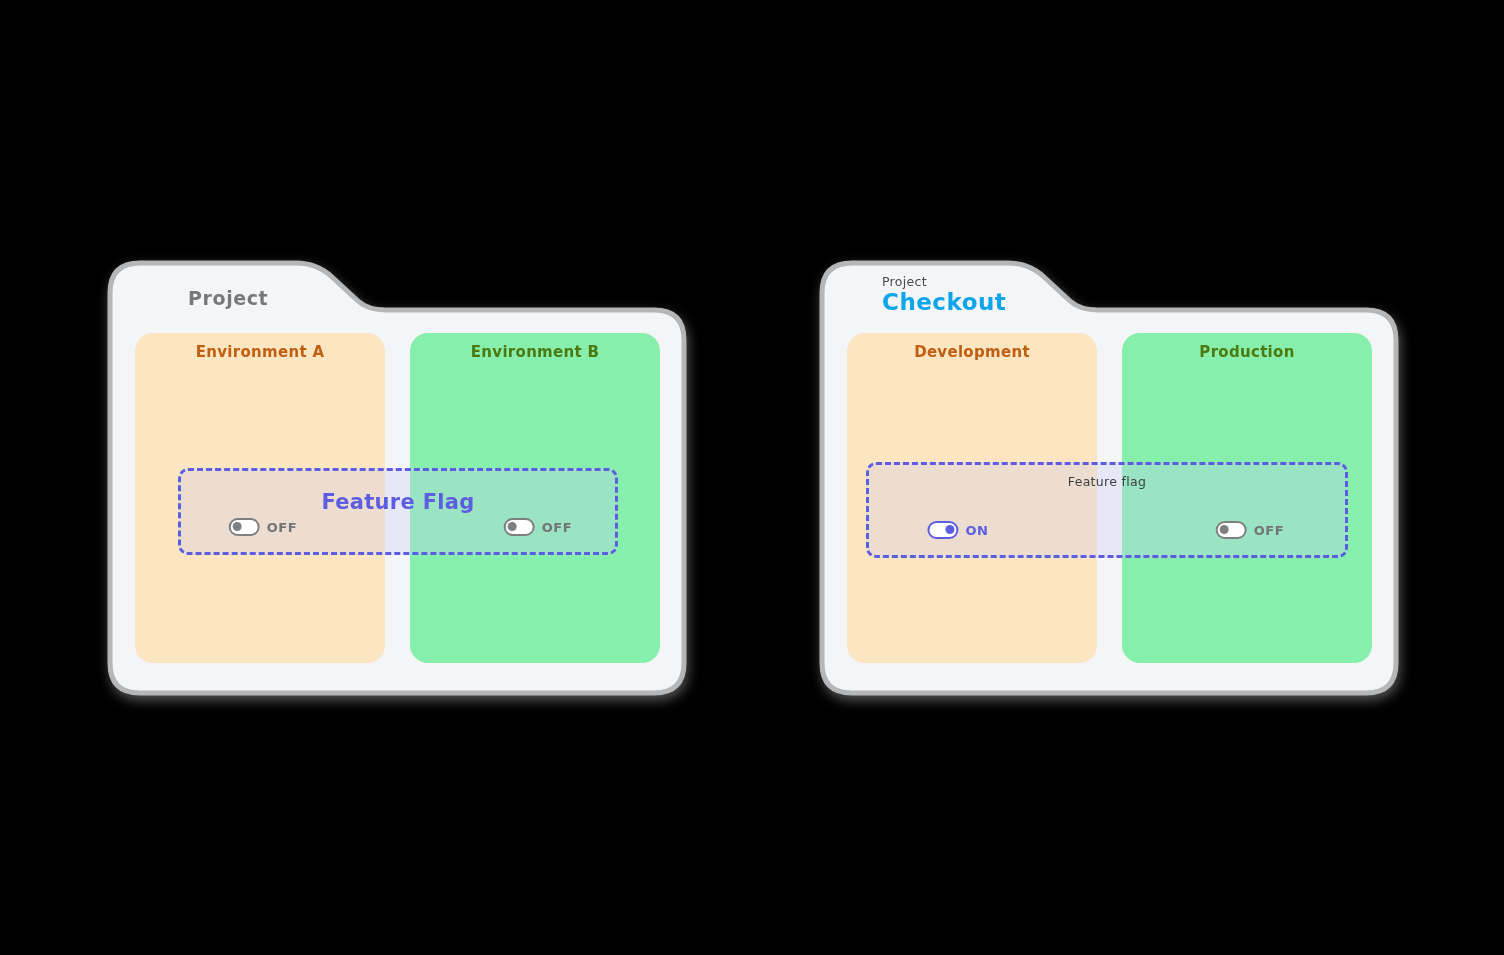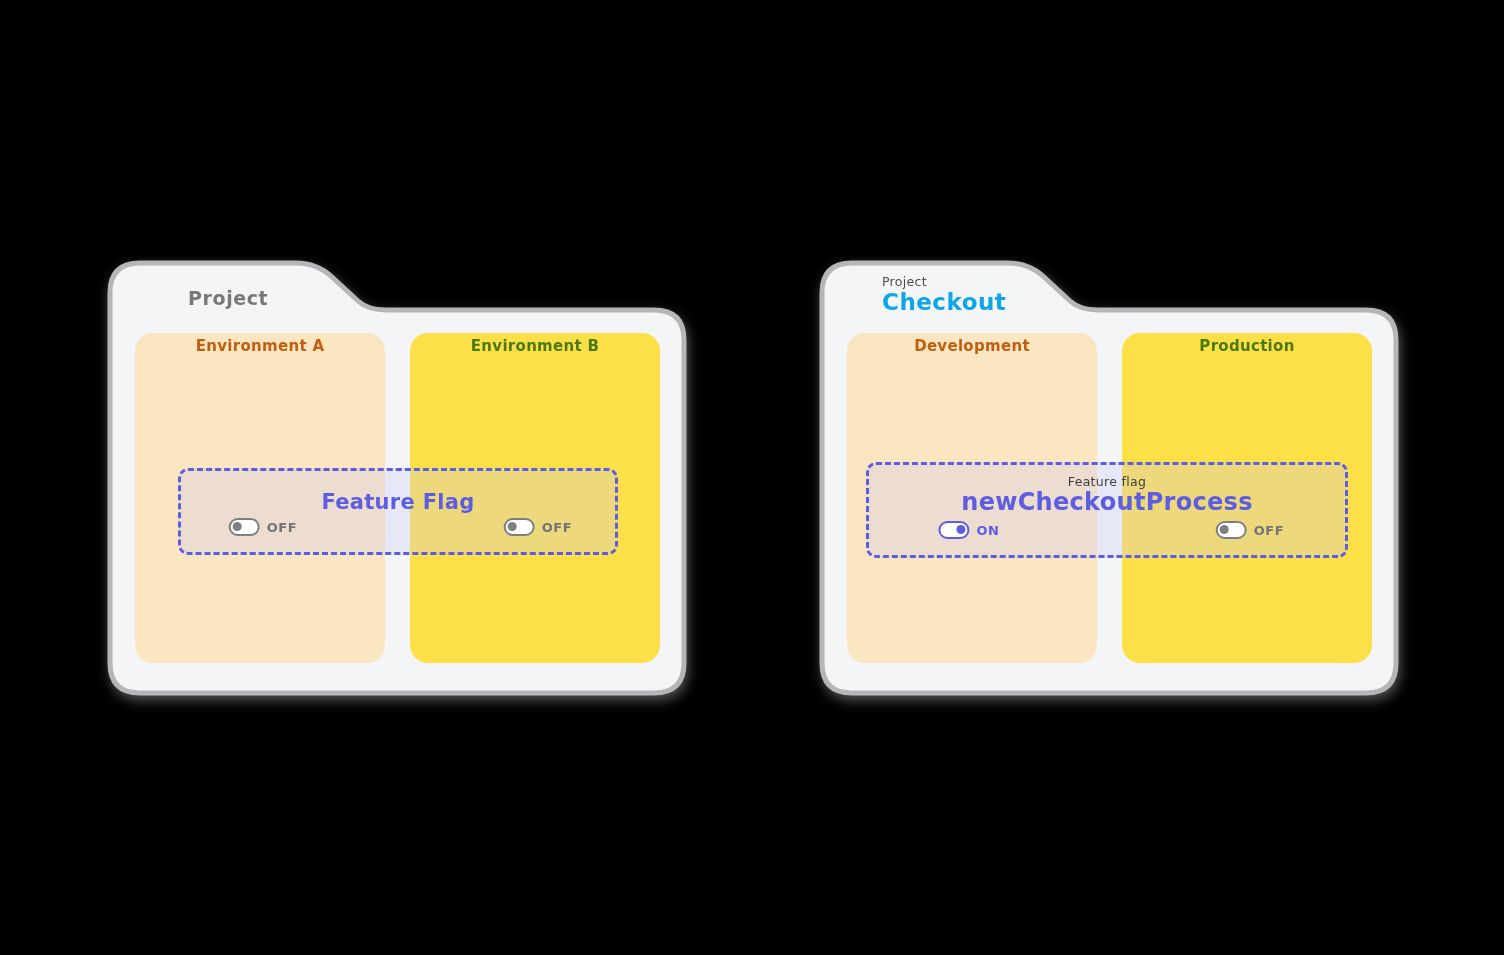--- a/index.html
+++ b/index.html
@@ -34,23 +34,23 @@
     position:absolute;left:60px;top:26px;
     font-size:23px;font-weight:700;color:#0ea5e9;letter-spacing:.5px;
   }
 
   
   .panel{
     position:absolute;top:70px;width:250px;height:330px;
     border-radius:18px;
   }
   .panel.theme-orange{background:#fce5c1;}
-  .panel.theme-green{background:#fde047;}
+  .panel.theme-green{background:#86efac;}
   .panel-title{
-    text-align:center;padding-top:4px;
+    text-align:center;padding-top:10px;
     font-size:15px;font-weight:700;letter-spacing:.3px;
   }
   .theme-orange .panel-title{color:#c05f10;}
   .theme-green .panel-title{color:#4a7a10;}
   .panel-a{left:25px;}
   .panel-b{left:300px;}
 
   
   .flagbox{
     position:absolute;box-sizing:border-box;
@@ -73,21 +73,21 @@
 
   
   .toggle-group{
     position:absolute;display:flex;align-items:center;gap:7px;
     transform:translateX(-50%);
   }
   .folder-left .toggle-group{top:47px;}
   .folder-right .toggle-group{top:56px;}
   .tg-a{left:82px;}
   .folder-left .tg-b{left:357px;}
-  .folder-right .tg-a{left:100px;}
+  .folder-right .tg-a{left:89px;}
   .folder-right .tg-b{left:381px;}
 
   .toggle{
     display:inline-block;position:relative;box-sizing:border-box;
     width:31px;height:18px;border-radius:10px;background:#ffffff;
     border:2.5px solid #7e7f81;cursor:pointer;
   }
   .knob{
     position:absolute;top:2px;width:9px;height:9px;border-radius:50%;
     background:#7e7f81;
@@ -151,21 +151,20 @@
     <div class="panel panel-b theme-green">
       <div class="panel-title">Production</div>
     </div>
 
     <div class="panel panel-a theme-orange">
       <div class="panel-title">Development</div>
     </div>
 
     <div class="flagbox">
       <div class="flag-kicker">Feature flag</div>
-      <div class="flag-name">newCheckoutProcess</div>
 
       <div class="toggle-group tg-a state-on">
         <span class="toggle">
           <span class="knob"></span>
         </span>
         <span class="toggle-label">ON</span>
       </div>
 
       <div class="toggle-group tg-b state-off">
         <span class="toggle">

